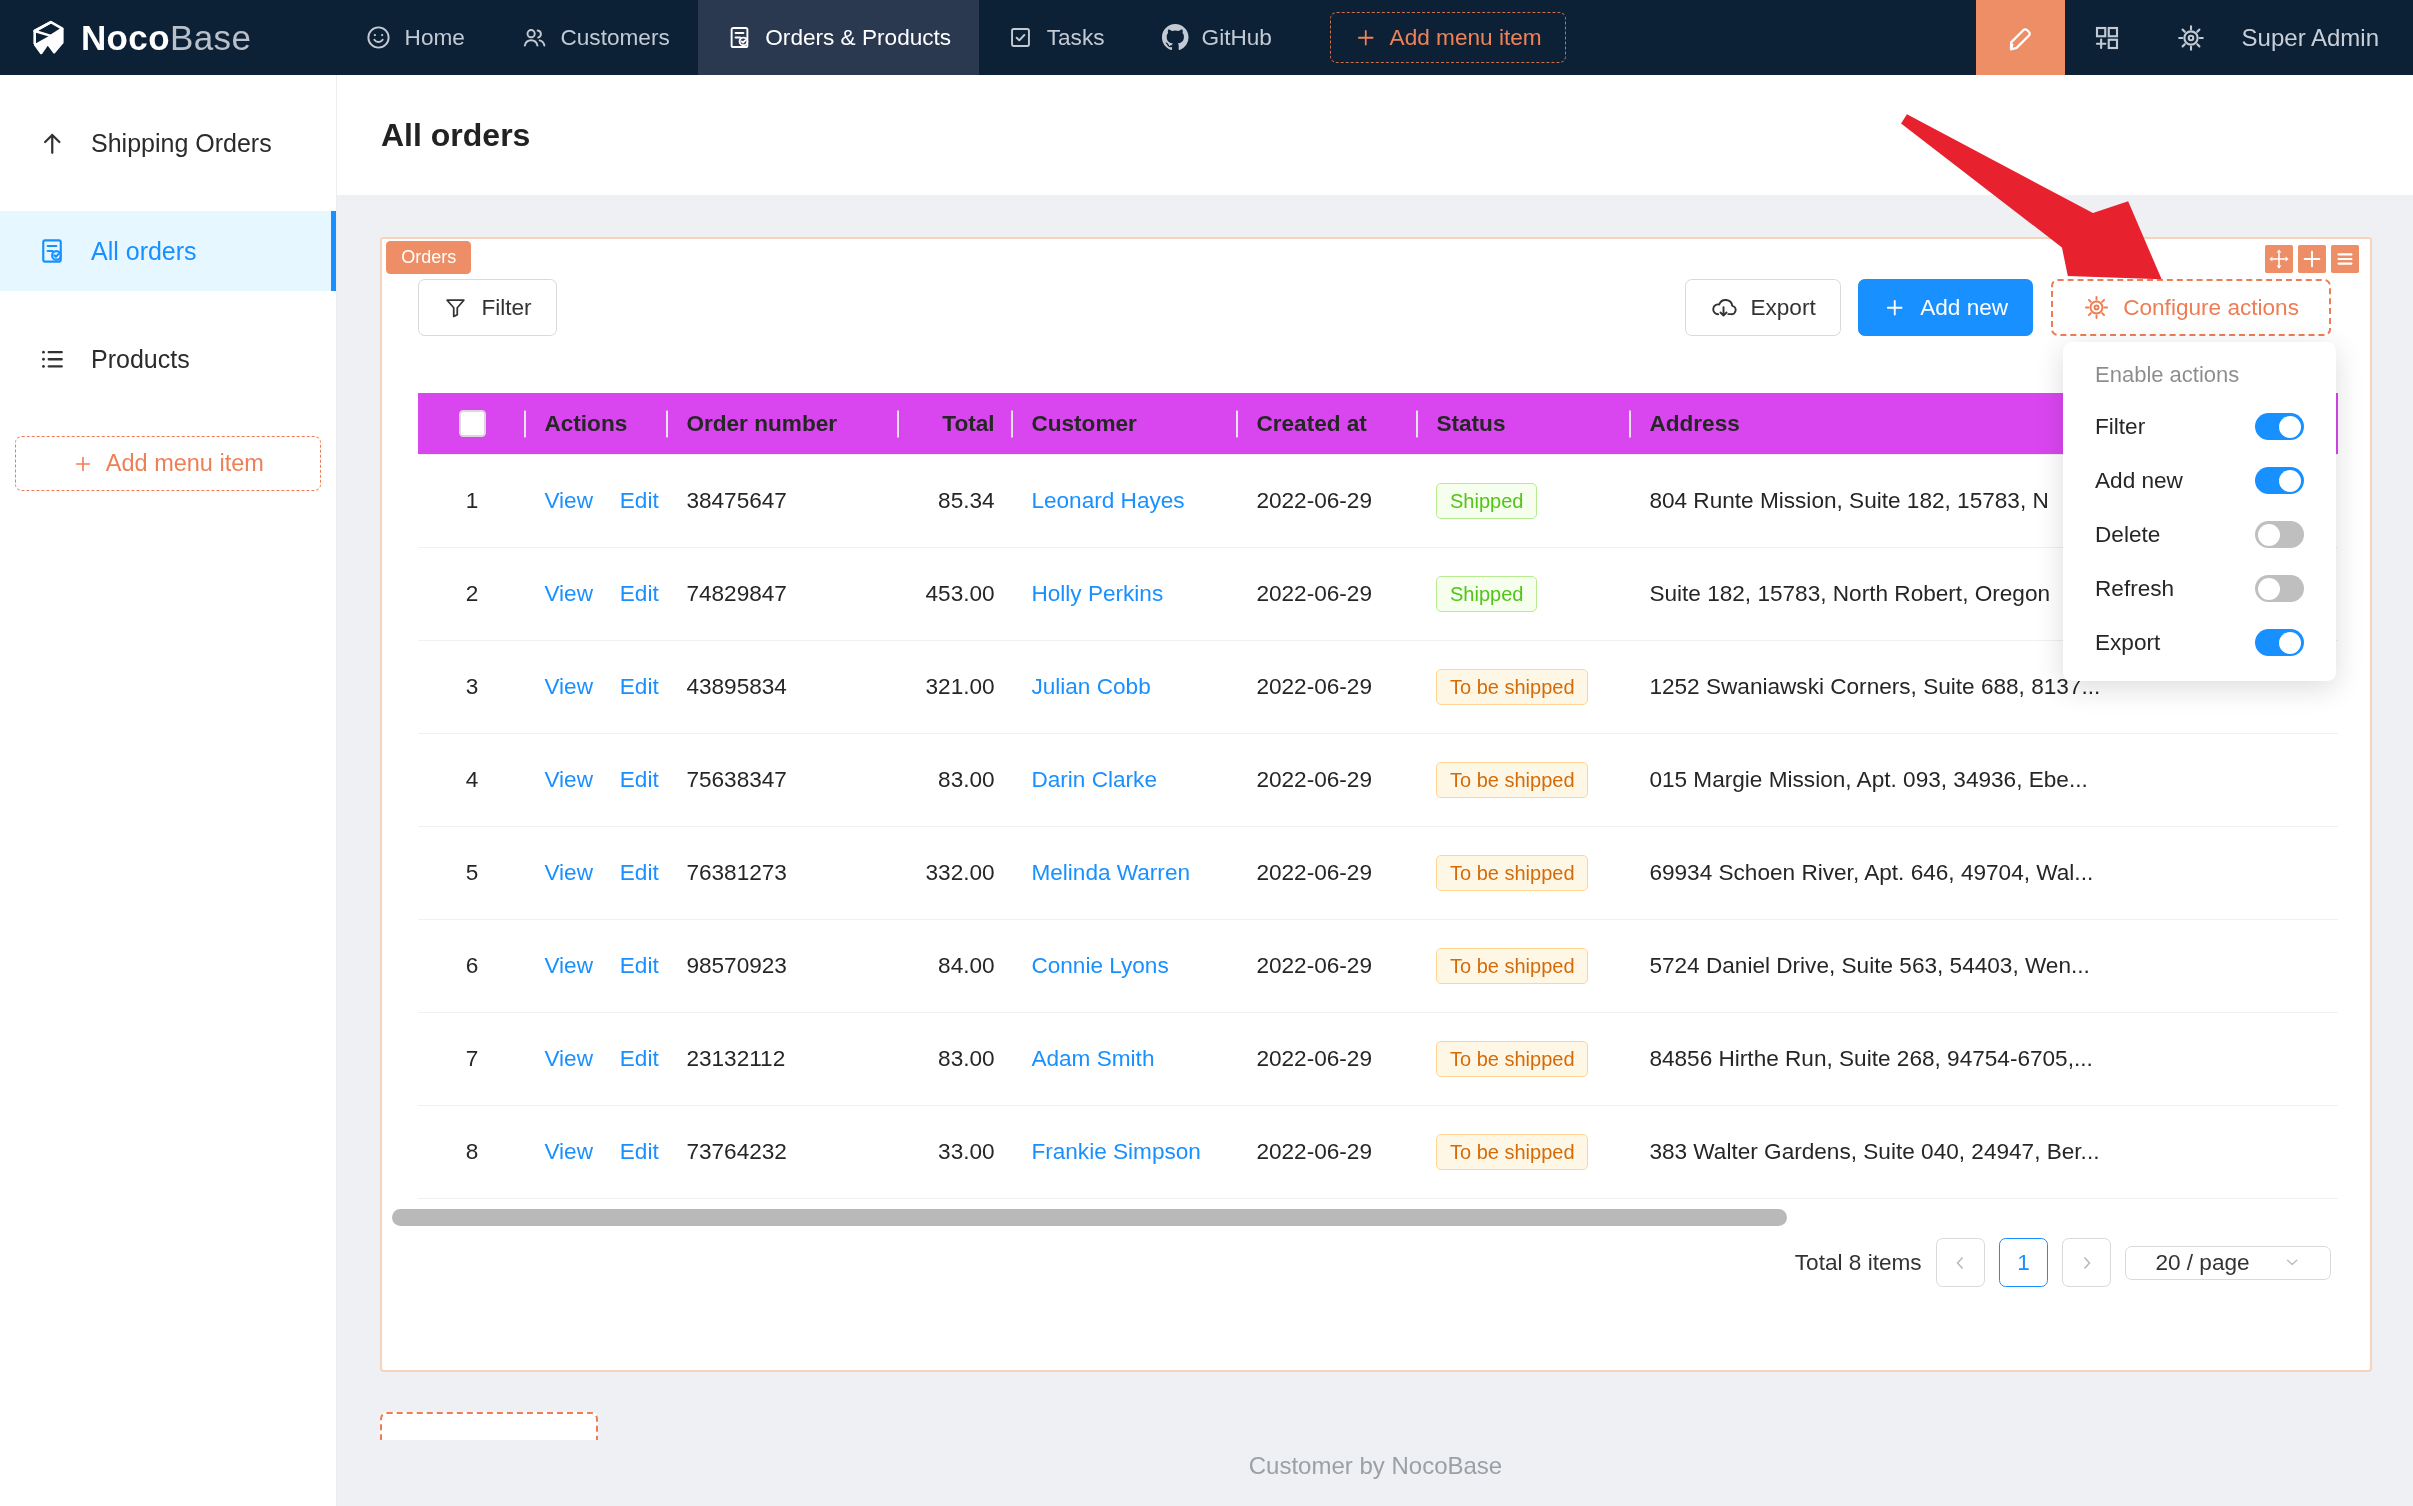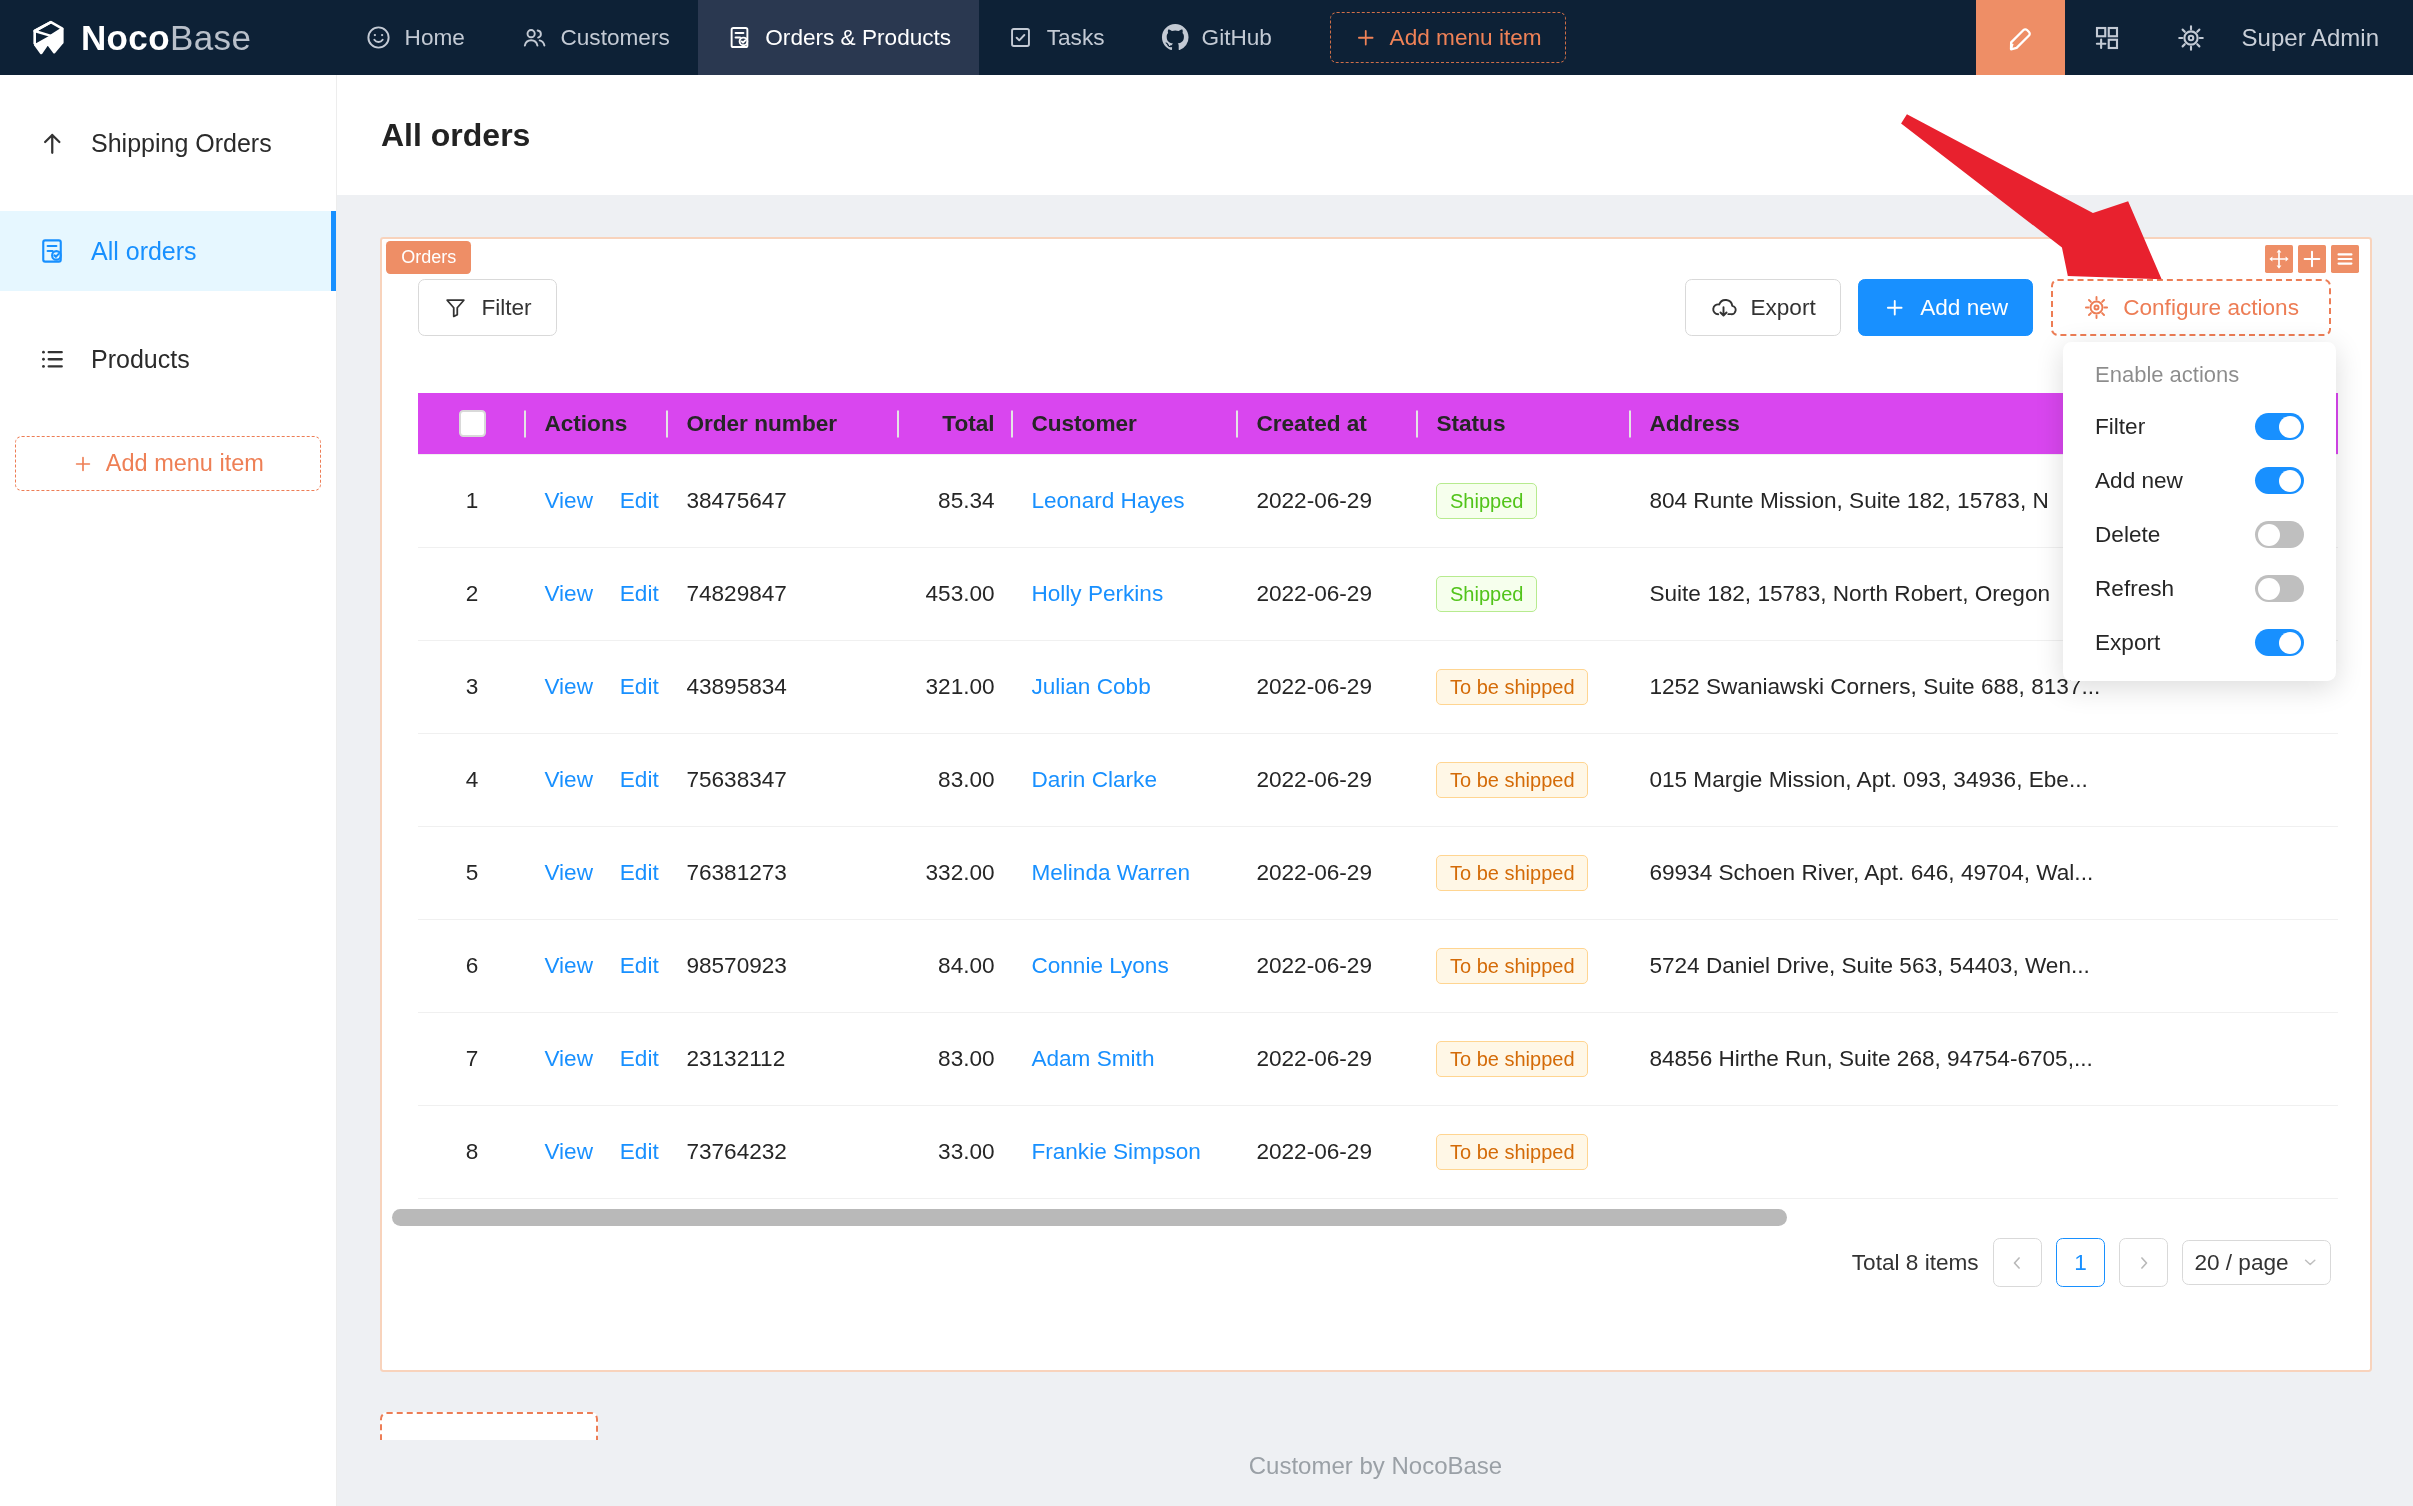--- a/index.html
+++ b/index.html
@@ -66,21 +66,21 @@
   .badge.success { color:#52c41a; background:#f6ffed; border-color:#b7eb8f; }
   .badge.warning { color:#d46b08; background:#fff7e6; border-color:#ffd591; }
   .checkbox { width:27px; height:27px; background:#fff; border:2.5px solid #d9d9d9; border-radius:4.2px; cursor:pointer; }
 
   .hthumb { position:absolute; left:10px; top:970px; width:1395px; height:17px; border-radius:8.4px; background:#b9b9b9; cursor:pointer; }
 
   
   .pager { position:absolute; right:39px; top:999px; display:flex; align-items:center; gap:14.2px; font-size:22.6px; color:#333; }
   .pg-btn { width:49px; height:49px; border:1.7px solid #d9d9d9; border-radius:6.7px; background:#fff; display:flex; align-items:center; justify-content:center; color:#b9b9b9; cursor:pointer; }
   .pg-cur { width:49px; height:49px; border:1.7px solid #1890ff; border-radius:6.7px; background:#fff; display:flex; align-items:center; justify-content:center; color:#1890ff; cursor:pointer; }
-  .pg-size { height:45px; border:1.7px solid #d9d9d9; border-radius:6.7px; background:#fff; display:flex; align-items:center; gap:12px; padding:0 11px; cursor:pointer; }
+  .pg-size { height:34px; border:1.7px solid #d9d9d9; border-radius:6.7px; background:#fff; display:flex; align-items:center; gap:33px; padding:0 29px; cursor:pointer; }
 
   
   .dropdown { position:absolute; left:2063px; top:342px; width:273px; background:#fff; border-radius:8.4px; box-shadow:0 6.7px 28.5px rgba(0,0,0,.14); padding:10px 0 11.7px; z-index:30; }
   .dd-title { padding:10px 32px 11.7px; font-size:22px; color:rgba(0,0,0,.45); }
   .dd-item { height:54px; display:flex; align-items:center; justify-content:space-between; padding:0 32px; font-size:22.6px; color:#262626; cursor:pointer; }
   .switch { position:relative; width:49px; height:27px; border-radius:13.4px; background:#bfbfbf; flex:none; cursor:pointer; }
   .switch .knob { position:absolute; top:2.5px; left:2.5px; width:22px; height:22px; border-radius:50%; background:#fff; }
   .switch.on { background:#1890ff; }
   .switch.on .knob { left:24px; }
 
@@ -540,20 +540,23 @@
             </div>
     <div class="td c5">
               <a class="link">Frankie Simpson</a>
             </div>
     <div class="td c6">
               <span>2022-06-29</span>
             </div>
     <div class="td c7">
               <span class="badge warning">To be shipped</span>
             </div>
+    <div class="td c8">
+              <span>383 Walter Gardens, Suite 040, 24947, Ber...</span>
+            </div>
   </div>
 </div>
     </div>
 
     <div class="hthumb"></div>
 
     <div class="pager">
       <span>Total 8 items</span>
       <div class="pg-btn">
           <svg class="i" width="20" height="20" viewBox="0 0 24 24" fill="none" stroke="currentColor" stroke-width="2" stroke-linecap="round" stroke-linejoin="round">

